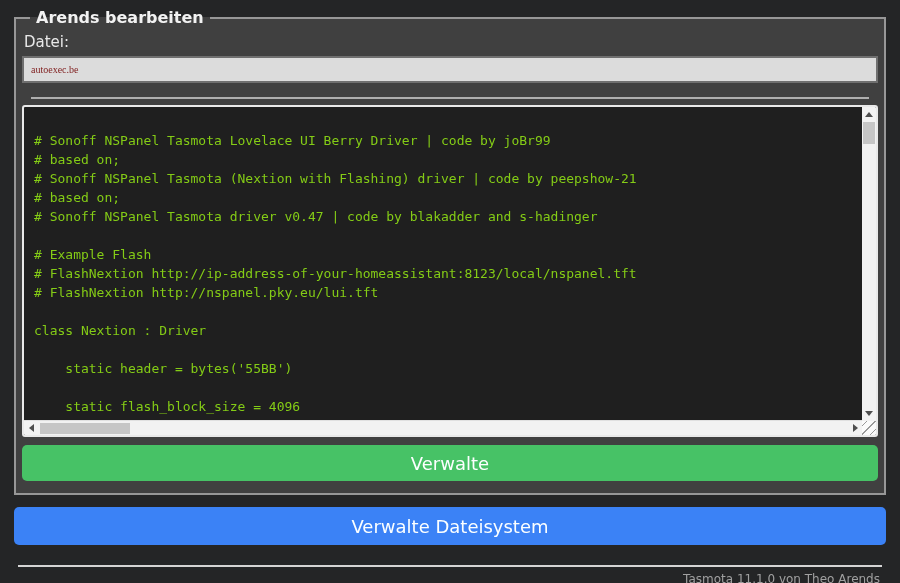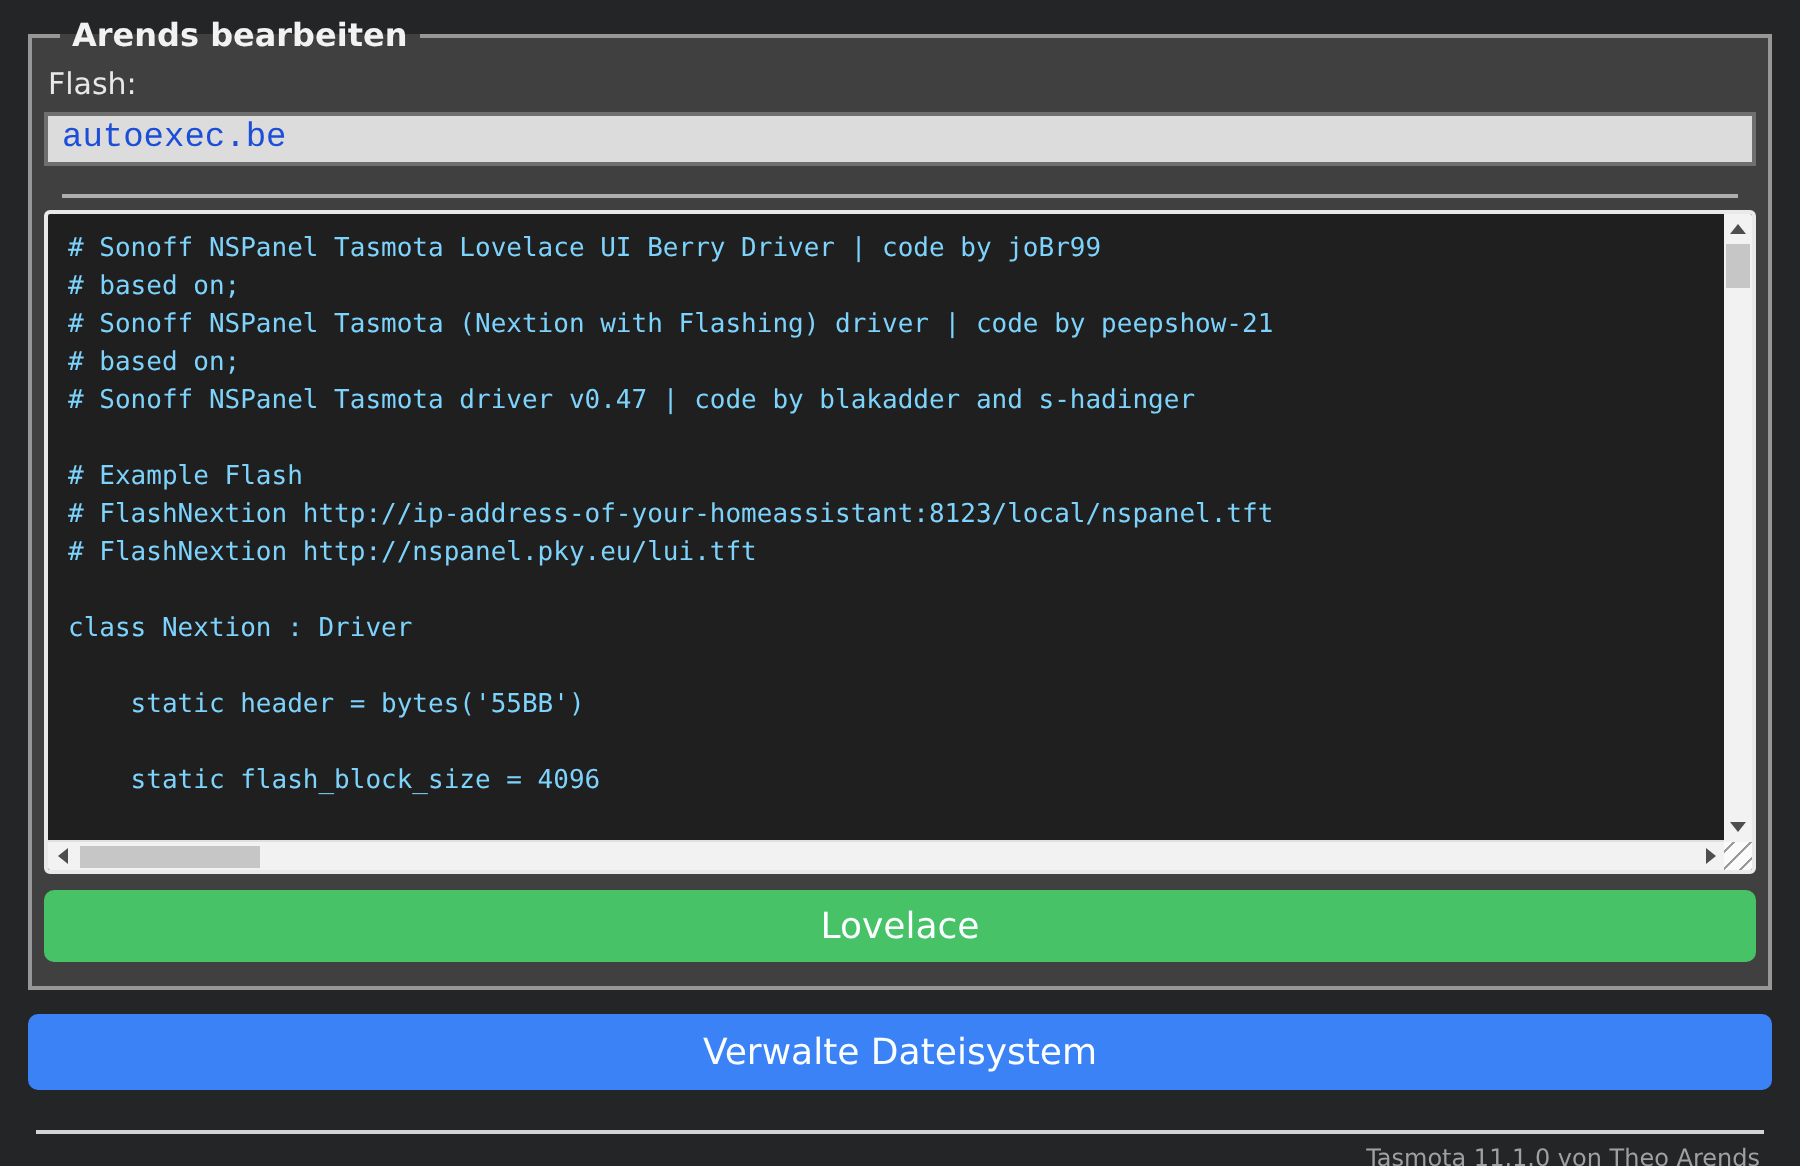--- a/index.html
+++ b/index.html
@@ -16,36 +16,36 @@
     border: 2px solid #979797;
     background: #404040;
   }
   legend {
     color: #f2f2f2; font-weight: bold; font-size: 16px;
     padding: 0 6px; margin-left: 8px;
   }
   .field-label { color: #e8e8e8; font-size: 15px; margin: 4px 2px 5px; }
   input.file-input {
     display: block; width: 100%; box-sizing: border-box;
-    height: 27px; background: #dcdcdc; color: #1d4ed8;
-    border: 2px solid #6f6f6f; font-size: 17px; padding: 2px 7px;
-    font-family: Liberation Mono, monospace;
+    height: 27px; background: #dcdcdc; color: #7f1d1d;
+    border: 2px solid #6f6f6f; font-size: 10px; padding: 2px 7px;
+    font-family: Liberation Serif, serif;
   }
   hr.inner-rule { border: 0; height: 2px; background: #aeaeae; margin: 14px 9px 6px; }
 
   .editor {
     position: relative; height: 332px; box-sizing: border-box;
     background: #1f1f1f; border: 2px solid #e9e9e9; border-radius: 3px;
     overflow: hidden;
   }
   pre.code {
     position: absolute; top: 0; left: 0; right: 14px; bottom: 14px;
-    margin: 0; padding: 8px 10px; overflow: hidden;
+    margin: 0; padding: 24px 10px; overflow: hidden;
     font-family: "DejaVu Sans Mono", "Liberation Mono", monospace;
-    font-size: 13px; line-height: 19px; color: #7dd3fc;
+    font-size: 13px; line-height: 19px; color: #84cc16;
   }
   .vscroll { position: absolute; top: 0; right: 0; bottom: 14px; width: 14px; background: #f2f2f2; }
   .hscroll { position: absolute; left: 0; right: 14px; bottom: 0; height: 14px; background: #f2f2f2; border-top: 1px solid #e0e0e0; }
   .sb-btn { position: absolute; width: 14px; height: 15px; display: flex; align-items: center; justify-content: center; }
   .sb-btn.up    { top: 0; left: 0; }
   .sb-btn.down  { bottom: 0; left: 0; }
   .sb-btn.left  { left: 0; top: 0; height: 14px; }
   .sb-btn.right { right: 0; top: 0; height: 14px; }
   .tri { width: 0; height: 0; display: block; }
   .tri-up    { border-left: 4px solid transparent; border-right: 4px solid transparent; border-bottom: 5px solid #4e4e4e; }
@@ -73,21 +73,21 @@
   .footer-text { text-align: right; color: #a0a0a0; font-size: 12px; padding-right: 2px; }
 </style>
 </head>
 <body>
 
 <div class="page">
 
   <fieldset class="edit-form">
     <legend>Arends bearbeiten</legend>
 
-    <div class="field-label">Flash:</div>
+    <div class="field-label">Datei:</div>
 
     <input class="file-input" type="text" value="autoexec.be" style="">
 
     <hr class="inner-rule">
 
     <div class="editor">
       <pre class="code"># Sonoff NSPanel Tasmota Lovelace UI Berry Driver | code by joBr99
 # based on;
 # Sonoff NSPanel Tasmota (Nextion with Flashing) driver | code by peepshow-21
 # based on;
@@ -119,21 +119,21 @@
           </span>
         <div class="hthumb"></div>
         <span class="sb-btn right">
             <i class="tri tri-right"></i>
           </span>
       </div>
 
       <div class="corner"></div>
     </div>
 
-    <button class="btn save-btn">Lovelace</button>
+    <button class="btn save-btn">Verwalte</button>
   </fieldset>
 
   <button class="btn manage-btn">Verwalte Dateisystem</button>
 
   <div class="footer">
     <hr>
     <div class="footer-text">Tasmota 11.1.0 von Theo Arends</div>
   </div>
 
 </div>

